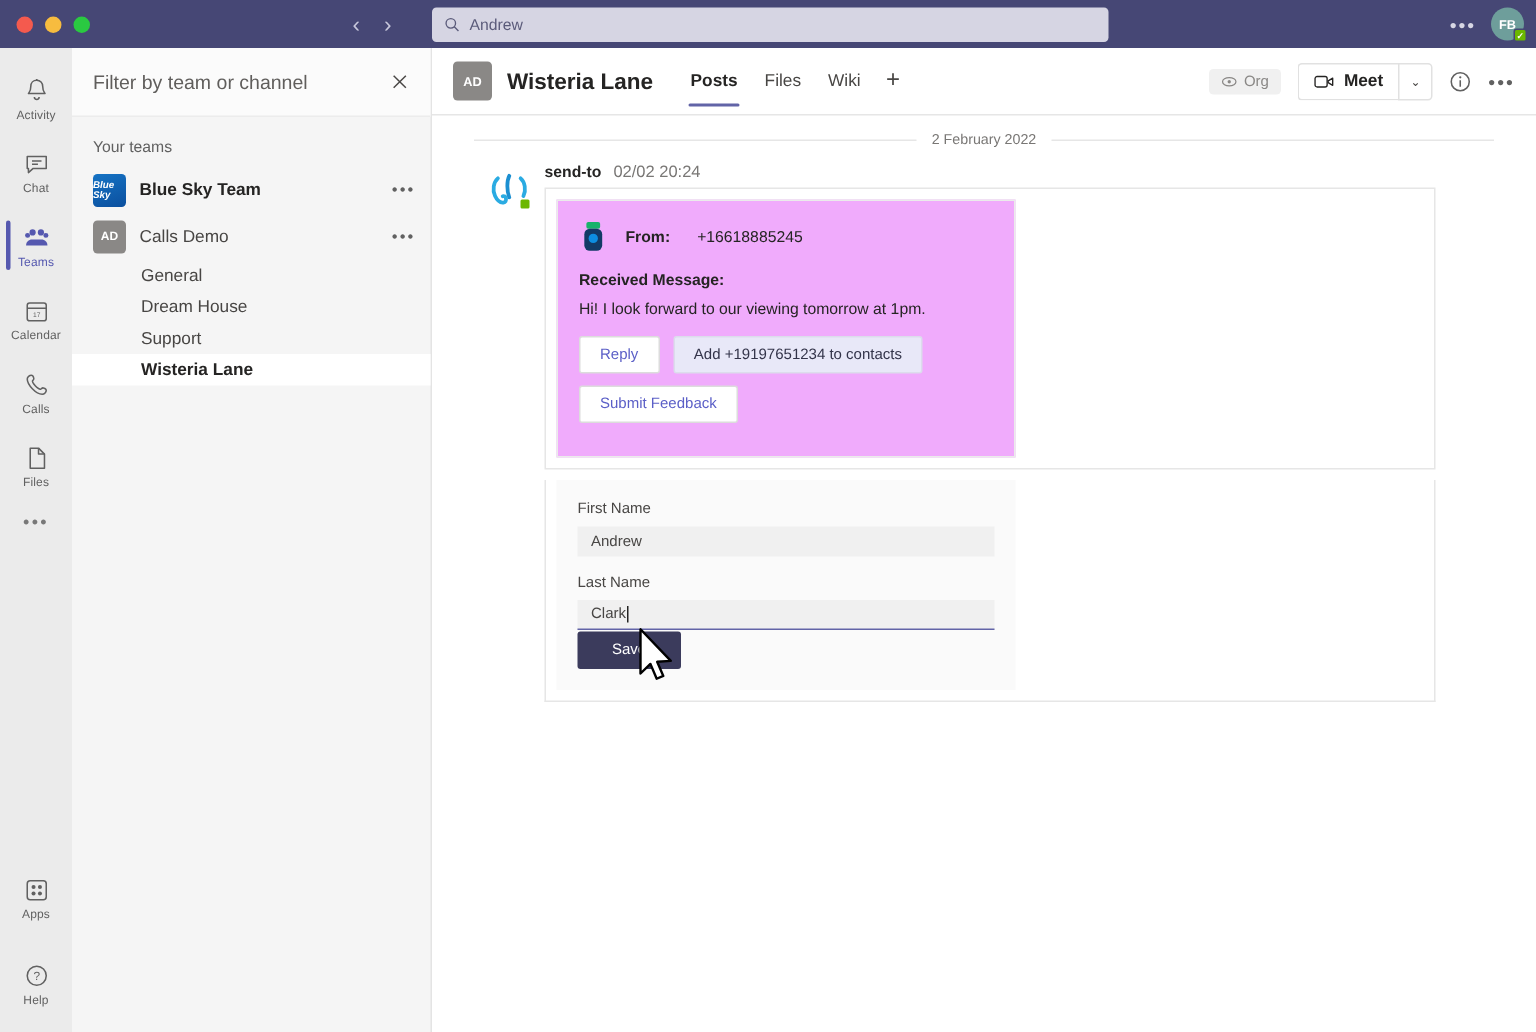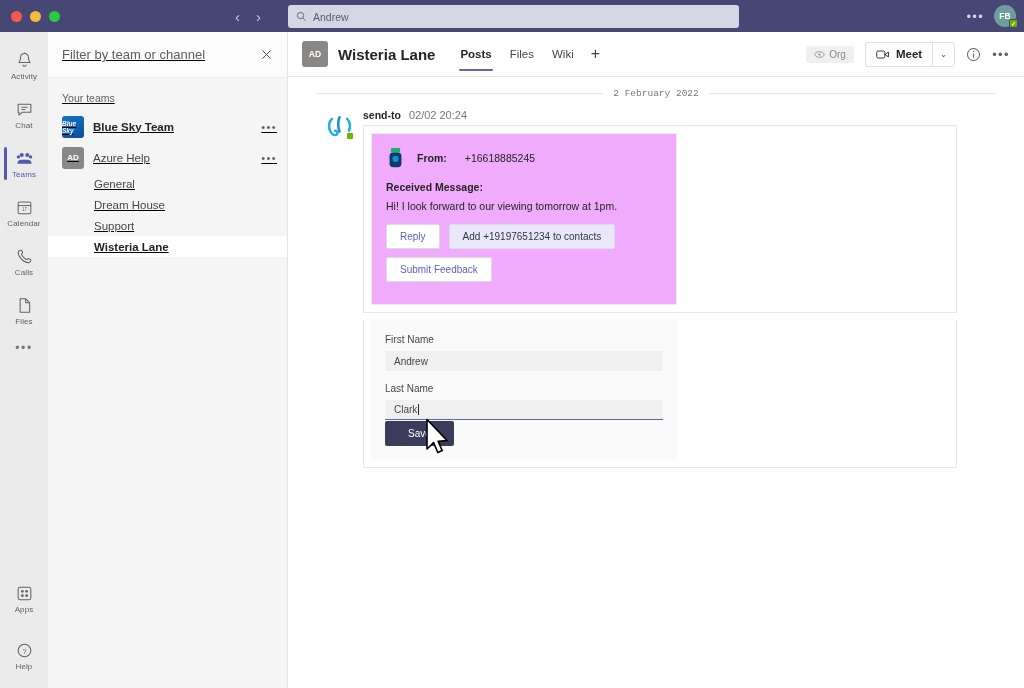--- a/index.html
+++ b/index.html
@@ -87,21 +87,20 @@
   .rail-bottom {
     position: absolute; bottom: 8px; left: 0; width: 48px;
     display: flex; flex-direction: column; align-items: center; gap: 8px;
   }
 
   
   .teamspanel {
     width: 240px; flex: 0 0 240px; background: #f5f5f5;
     display: flex; flex-direction: column;
     border-right: 1px solid #e4e4e4;
-    text-decoration: underline;
   }
   .filterbar {
     height: 46px; background: #fbfbfb;
     display: flex; align-items: center; padding: 0 14px;
     border-bottom: 1px solid #ececec;
   }
   .filter-input {
     flex: 1; border: none; background: transparent; outline: none;
     font-family: "Liberation Sans", sans-serif;
     font-size: 13px; color: #484644;
@@ -188,21 +187,21 @@
   .hdr-ico { color: #616161; width: 15px; height: 15px; }
   .hdr-dots { color: #616161; font-size: 13px; letter-spacing: 1.4px; }
 
   
   .conv { flex: 1; overflow: hidden; position: relative; padding: 0 28px; }
   .date-div {
     display: flex; align-items: center; gap: 10px;
     padding: 11px 0 6px 0;
   }
   .date-line { flex: 1; height: 1px; background: #e6e6e6; }
-  .date-text { font-size: 9.5px; color: #797775; font-family: Liberation Mono, monospace; }
+  .date-text { font-size: 9.5px; color: #797775; }
 
   .msg { display: flex; gap: 10px; padding-left: 10px; }
   .msg-avatar {
     width: 27px; height: 27px; flex: 0 0 27px; position: relative;
     margin-top: 8px;
   }
   .msg-presence {
     position: absolute; right: -1px; bottom: 0px;
     width: 8px; height: 8px; border-radius: 2px;
     background: #6bb700; border: 1.5px solid #fff;
@@ -397,21 +396,21 @@
           <span>Blue Sky</span>
         </div>
         <span class="team-name bold">Blue Sky Team</span>
         <span class="row-dots">•••</span>
       </div>
 
       <div class="team-row">
         <div class="team-avatar ad">
           <span>AD</span>
         </div>
-        <span class="team-name muted">Azure Help</span>
+        <span class="team-name muted">Calls Demo</span>
         <span class="row-dots">•••</span>
       </div>
 
       <div class="chan-row">General</div>
       <div class="chan-row">Dream House</div>
       <div class="chan-row">Support</div>
       <div class="chan-row selected">Wisteria Lane</div>
     </div>
 
     <div class="main">

